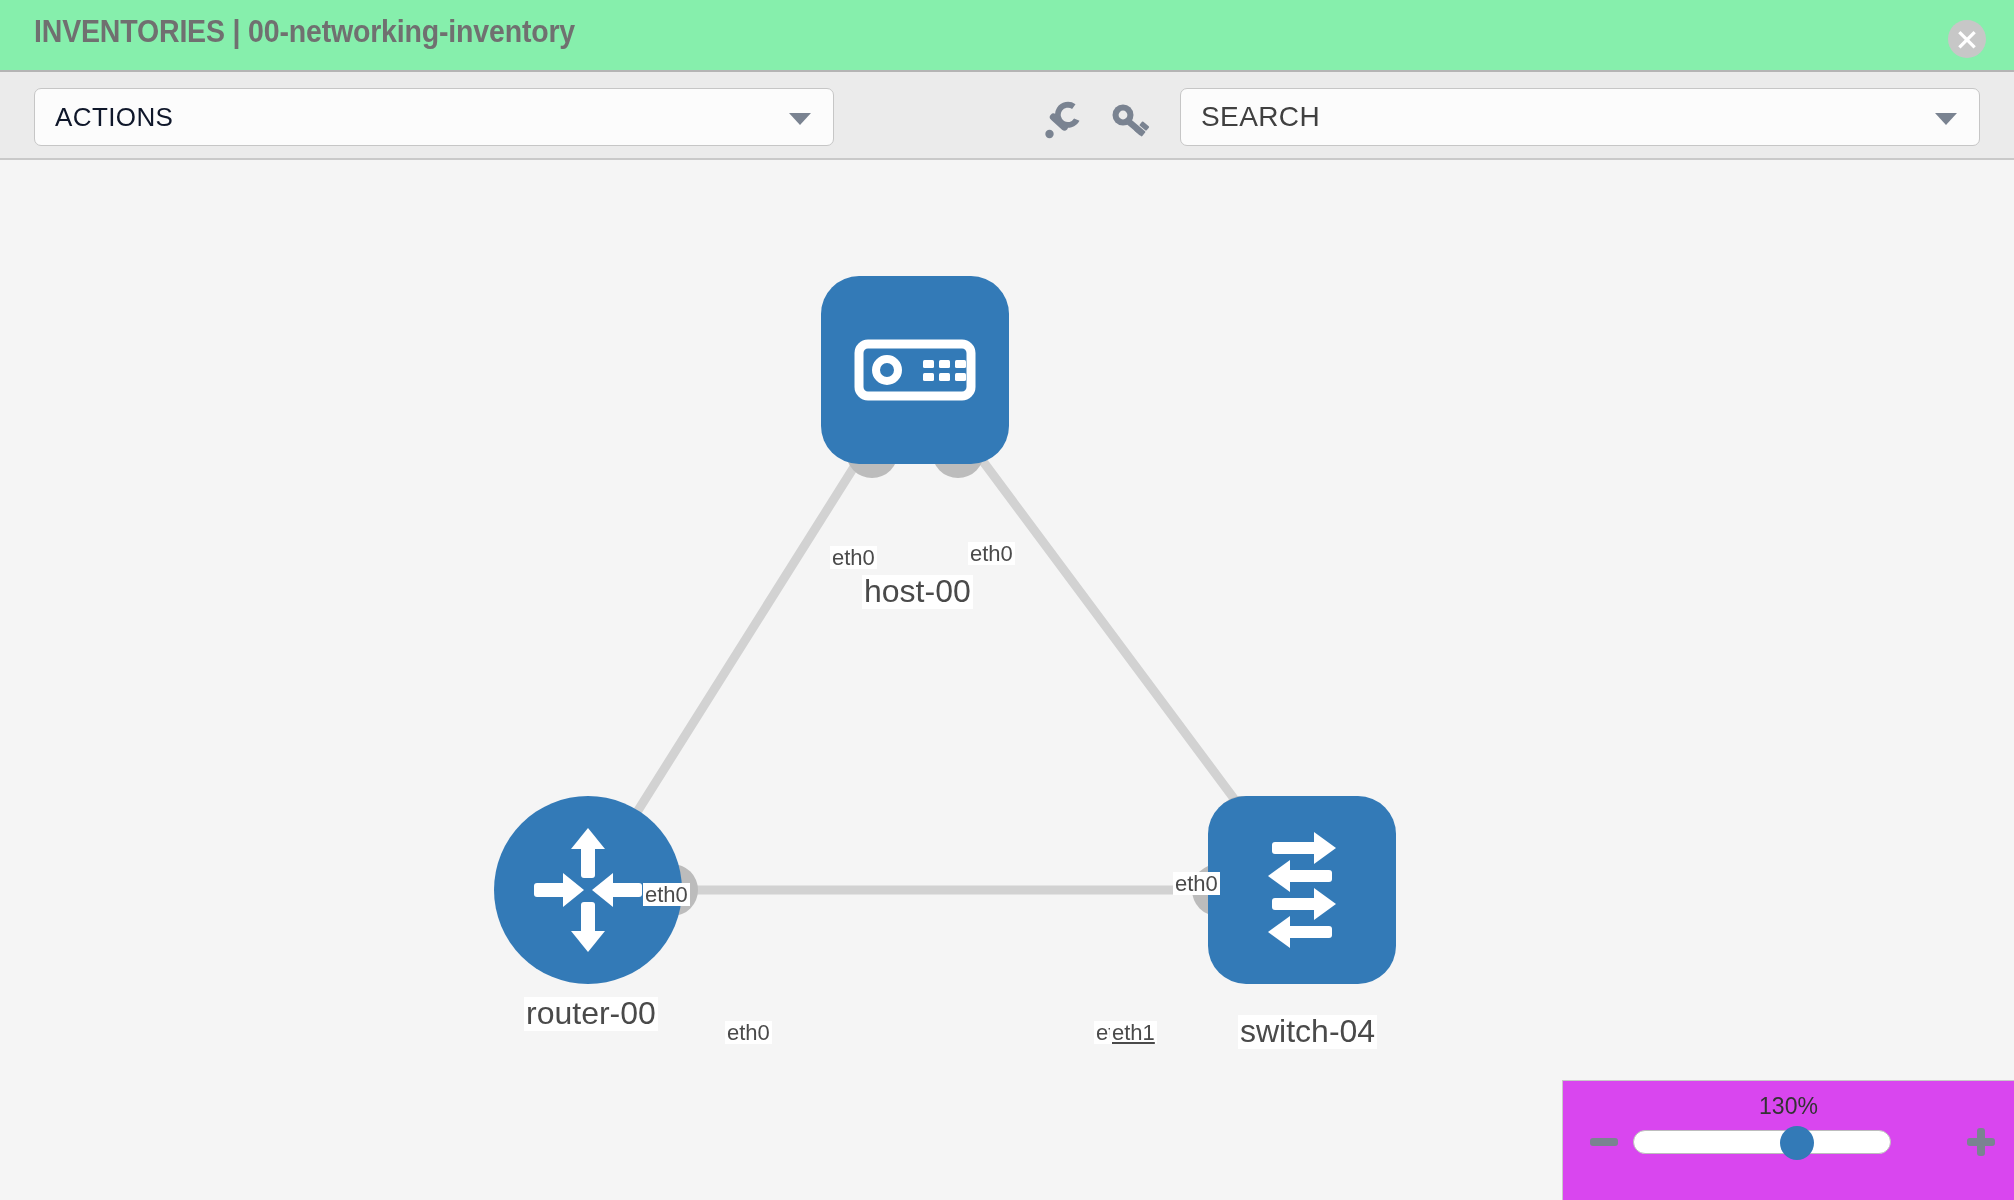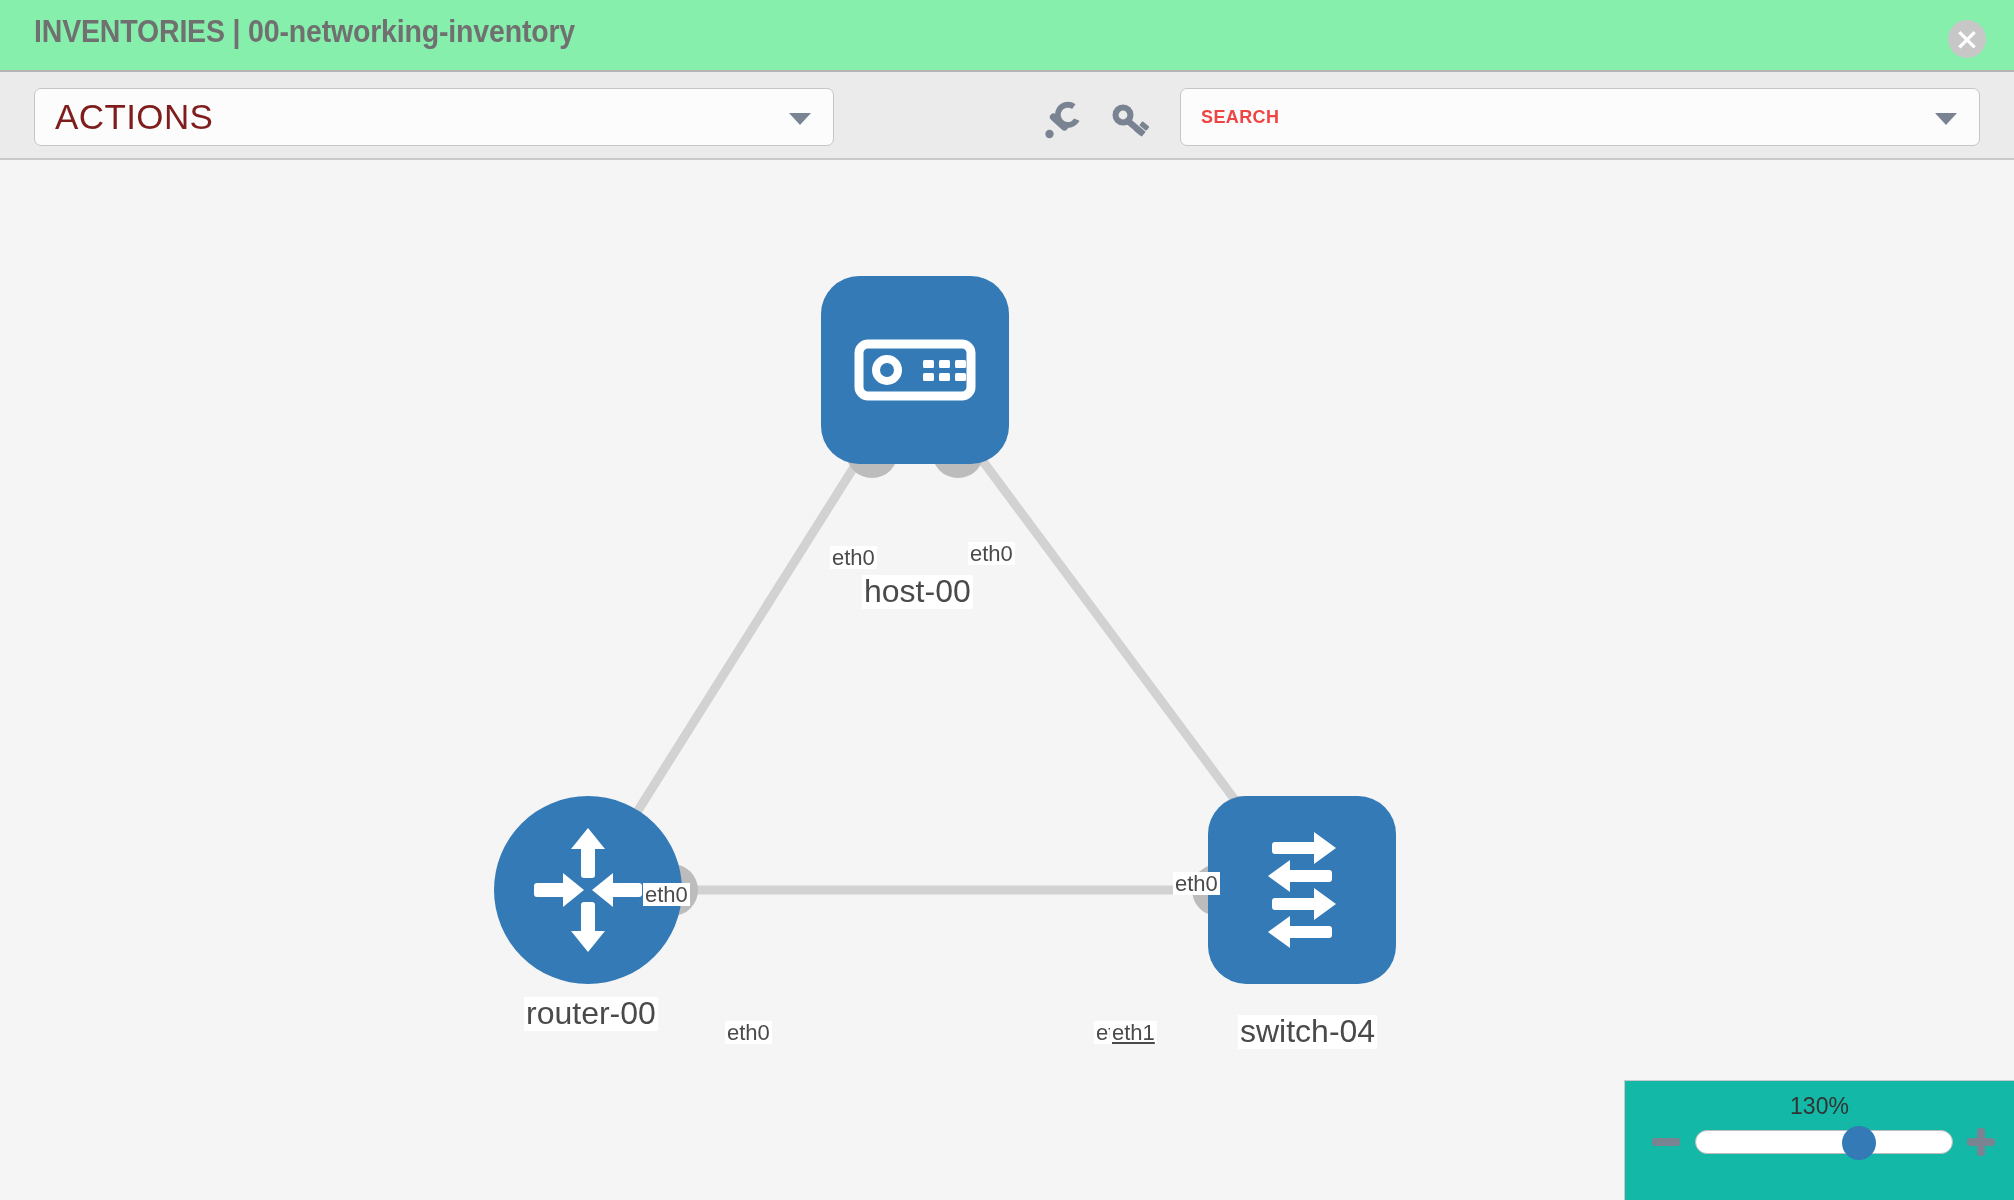--- a/index.html
+++ b/index.html
@@ -44,21 +44,21 @@
   .actions-select {
     position: absolute; left: 34px; top: 16px;
     width: 800px; height: 58px;
     background: #fcfcfc;
     border: 1px solid #c6c6c6;
     border-radius: 7px;
     cursor: pointer;
   }
   .actions-label {
     position: absolute; left: 20px; top: 50%; transform: translateY(-50%);
-    font-size: 35px; color: #7f1d1d; letter-spacing: 0.4px;
+    font-size: 26px; color: #0f172a; letter-spacing: 0.4px;
     font-family: "Liberation Sans Narrow", "Liberation Sans", sans-serif;
   }
   .caret {
     position: absolute; right: 22px; top: 50%;
     width: 0; height: 0; margin-top: -4px;
     border-left: 11px solid transparent;
     border-right: 11px solid transparent;
     border-top: 12px solid #7a8391;
   }
   .tool-icon {
@@ -71,23 +71,22 @@
   .search-box {
     position: absolute; left: 1180px; top: 16px;
     width: 800px; height: 58px;
     background: #fcfcfc;
     border: 1px solid #c6c6c6;
     border-radius: 7px;
     cursor: text;
   }
   .search-label {
     position: absolute; left: 20px; top: 50%; transform: translateY(-50%);
-    font-size: 18px; color: #ef4444; letter-spacing: 0.4px;
+    font-size: 28px; color: #404040; letter-spacing: 0.4px;
     font-family: "Liberation Sans Narrow", "Liberation Sans", sans-serif;
-    font-weight: bold;
   }
 
   
   .canvas {
     position: absolute; left: 0; top: 160px;
     width: 2014px; height: 1040px;
     background: #f5f5f5;
     overflow: hidden;
   }
   .graph-svg { position: absolute; left: 0; top: 0; }
@@ -100,22 +99,22 @@
     white-space: nowrap;
     line-height: 1.05;
     padding: 0 2px;
   }
   .nlabel.big   { font-size: 32px; }
   .nlabel.small { font-size: 22px; text-align: right; }
 
   
   .zoom-panel {
     position: absolute; right: 0; bottom: 0;
-    width: 390px; height: 120px;
-    background: #14b8a6;
+    width: 452px; height: 120px;
+    background: #d946ef;
     border: 1px solid #c9c9c9;
     border-right: none; border-bottom: none;
   }
   .zoom-value {
     position: absolute; top: 12px; left: 0; right: 0;
     text-align: center;
     font-size: 23px; color: #333333;
   }
   .zoom-minus, .zoom-plus {
     position: absolute; top: 44px;

